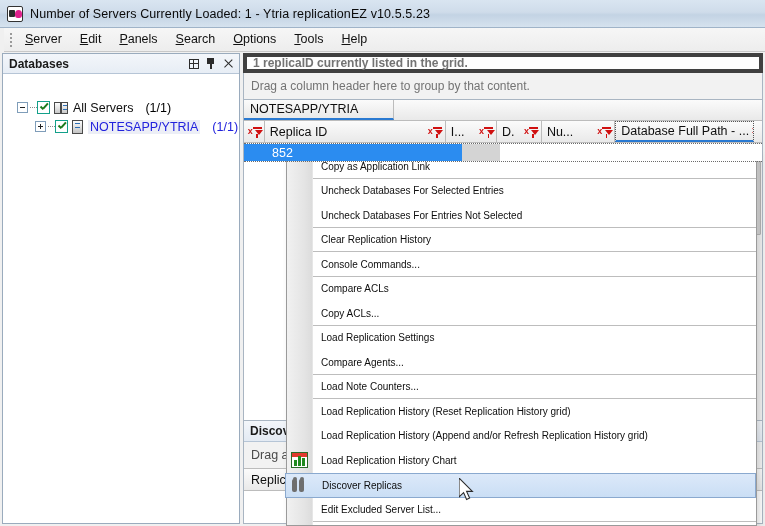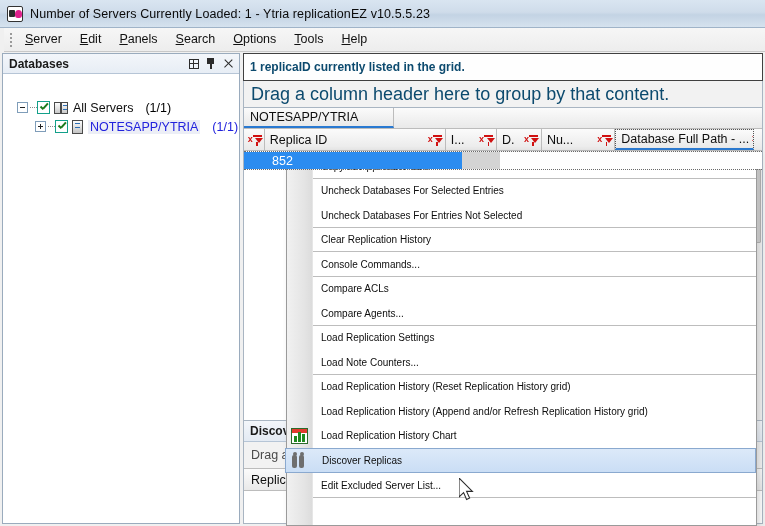--- a/index.html
+++ b/index.html
@@ -194,34 +194,34 @@
   .tlabel.link { color: #2222dd; background: #eceef6; padding: 0 2px; }
   .tcount { font-size: 12.5px; margin-left: 12px; }
   .tcount.link { color: #2222dd; }
 
   
   #right-panel {
     position: absolute; left: 243px; top: 53px; width: 520px; height: 471px;
     display: flex; flex-direction: column;
   }
   #status-strip {
-    height: 28px; flex: none;
+    height: 20px; flex: none;
     background: #fefefe;
-    border: 1px solid #404040;
+    border: 4px solid #404040;
     display: flex; align-items: center;
     padding-left: 6px;
-    font-weight: bold; font-size: 12px; color: #0c4a6e;
+    font-weight: bold; font-size: 12px; color: #737373;
   }
   #group-strip {
     height: 27px; flex: none;
     background: #f2f2f2;
     border: 1px solid #a9b5c2; border-top: none;
     display: flex; align-items: center;
     padding-left: 7px;
-    font-size: 18px; color: #0c4a6e;
+    font-size: 12px; color: #737373;
   }
   #grid-wrap {
     flex: 1; position: relative;
     border: 1px solid #a9b5c2; border-top: none;
     background: #ffffff;
     overflow: hidden;
   }
   .hdr-row1 {
     height: 21px; display: flex;
     background: linear-gradient(to bottom,#fbfbfb,#e9e9e9);
@@ -543,24 +543,27 @@
       <div class="ctx-item sep-after">
         <span>Clear Replication History</span>
       </div>
       <div class="ctx-item sep-after">
         <span>Console Commands...</span>
       </div>
       <div class="ctx-item">
         <span>Compare ACLs</span>
       </div>
       <div class="ctx-item sep-after">
-        <span>Compare Agents...</span>
+        <span>Copy ACLs...</span>
       </div>
       <div class="ctx-item">
         <span>Load Replication Settings</span>
+      </div>
+      <div class="ctx-item sep-after">
+        <span>Compare Agents...</span>
       </div>
       <div class="ctx-item sep-after">
         <span>Load Note Counters...</span>
       </div>
       <div class="ctx-item">
         <span>Load Replication History (Reset Replication History grid)</span>
       </div>
       <div class="ctx-item">
         <span>Load Replication History (Append and/or Refresh Replication History grid)</span>
       </div>

